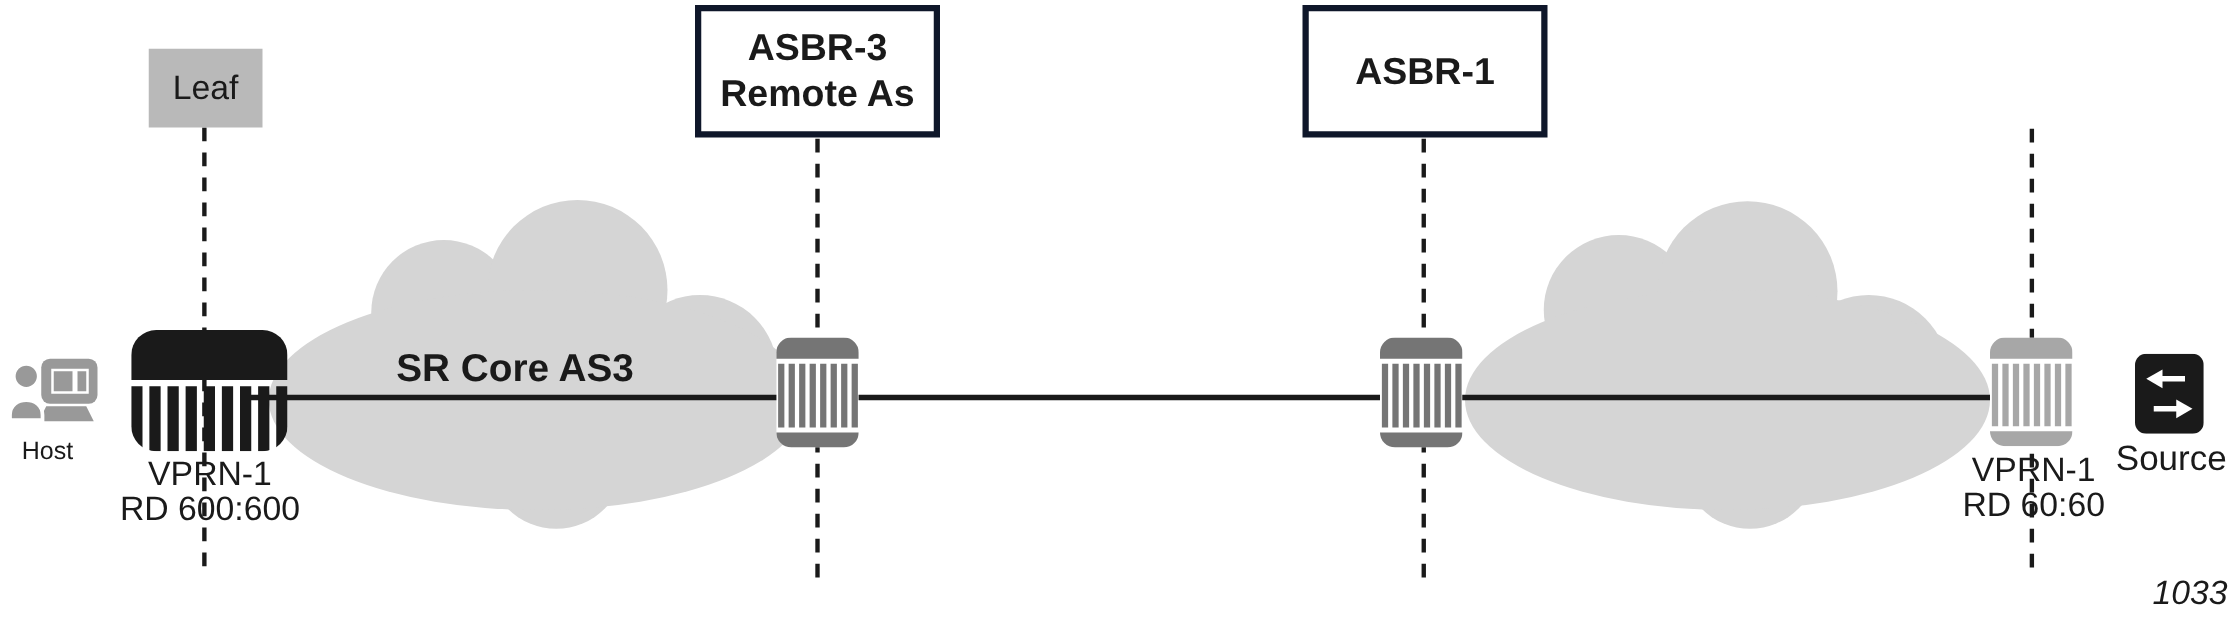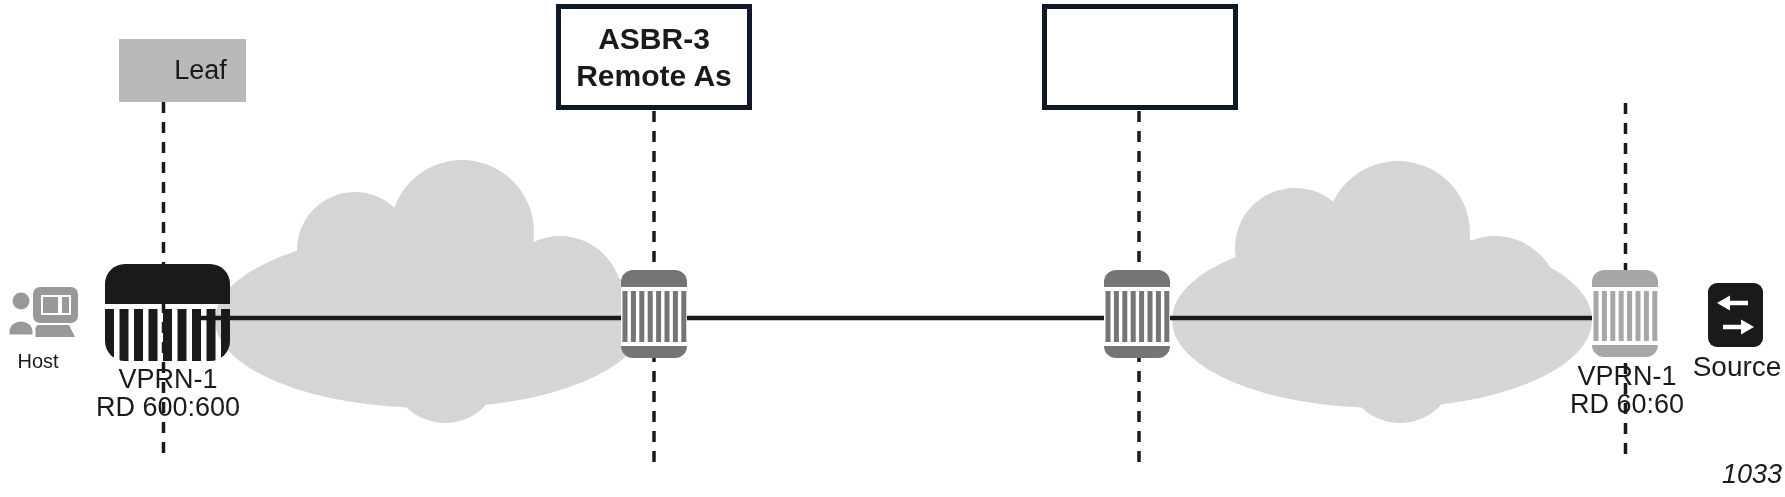--- a/index.html
+++ b/index.html
@@ -10,21 +10,21 @@
     font-family:"Liberation Sans", sans-serif;
     color:#1a1a1a;
     overflow:hidden;
   }
   .underlay{position:absolute;left:0;top:0;}
   .icon-svg{position:absolute;}
   .tag-box{
     position:absolute;
     background:#b9b9b9;
     display:flex;align-items:center;justify-content:center;
-    font-size:27px;color:#1a1a1a;padding-left:36px;
+    font-size:27px;color:#1a1a1a;
   }
   .asbr-box{
     position:absolute;box-sizing:border-box;
     background:#ffffff;border:5px solid #0f172a;
     display:flex;flex-direction:column;align-items:center;justify-content:center;
     font-weight:bold;font-size:30px;line-height:37px;text-align:right;
   }
   .cloud-label{
     position:absolute;width:300px;text-align:center;
     font-weight:bold;font-size:31px;
@@ -73,22 +73,24 @@
 
   <div class="tag-box" style="left:119px;top:39px;width:91px;height:63px;">
     <span>Leaf</span>
   </div>
 
   <div class="asbr-box" style="left:556px;top:4px;width:196px;height:106px;">
     <span>ASBR-3</span>
     <span>Remote As</span>
   </div>
   <div class="asbr-box" style="left:1042px;top:4px;width:196px;height:106px;">
-  </div>
-
+    <span>ASBR-1</span>
+  </div>
+
+  <div class="cloud-label" style="left:262px;top:277px;">SR Core AS3</div>
 
   <svg class="icon-svg" style="left:6px;top:286px;" width="74" height="62" viewBox="0 0 74 62">
     <g fill="#999999">
       <rect x="27" y="1" width="45" height="36" rx="7"></rect>
       <rect x="35" y="9" width="30" height="20" fill="#ffffff"></rect>
       <rect x="37" y="11" width="15" height="16"></rect>
       <rect x="56" y="11" width="7" height="16"></rect>
       <polygon points="31,39 63,39 69,51 25,51"></polygon>
       <circle cx="15" cy="15" r="10" stroke="#ffffff" stroke-width="3"></circle>
       <path d="M2,50 L2,46 C2,30 28,30 28,46 L28,50 Z" stroke="#ffffff" stroke-width="3"></path>

